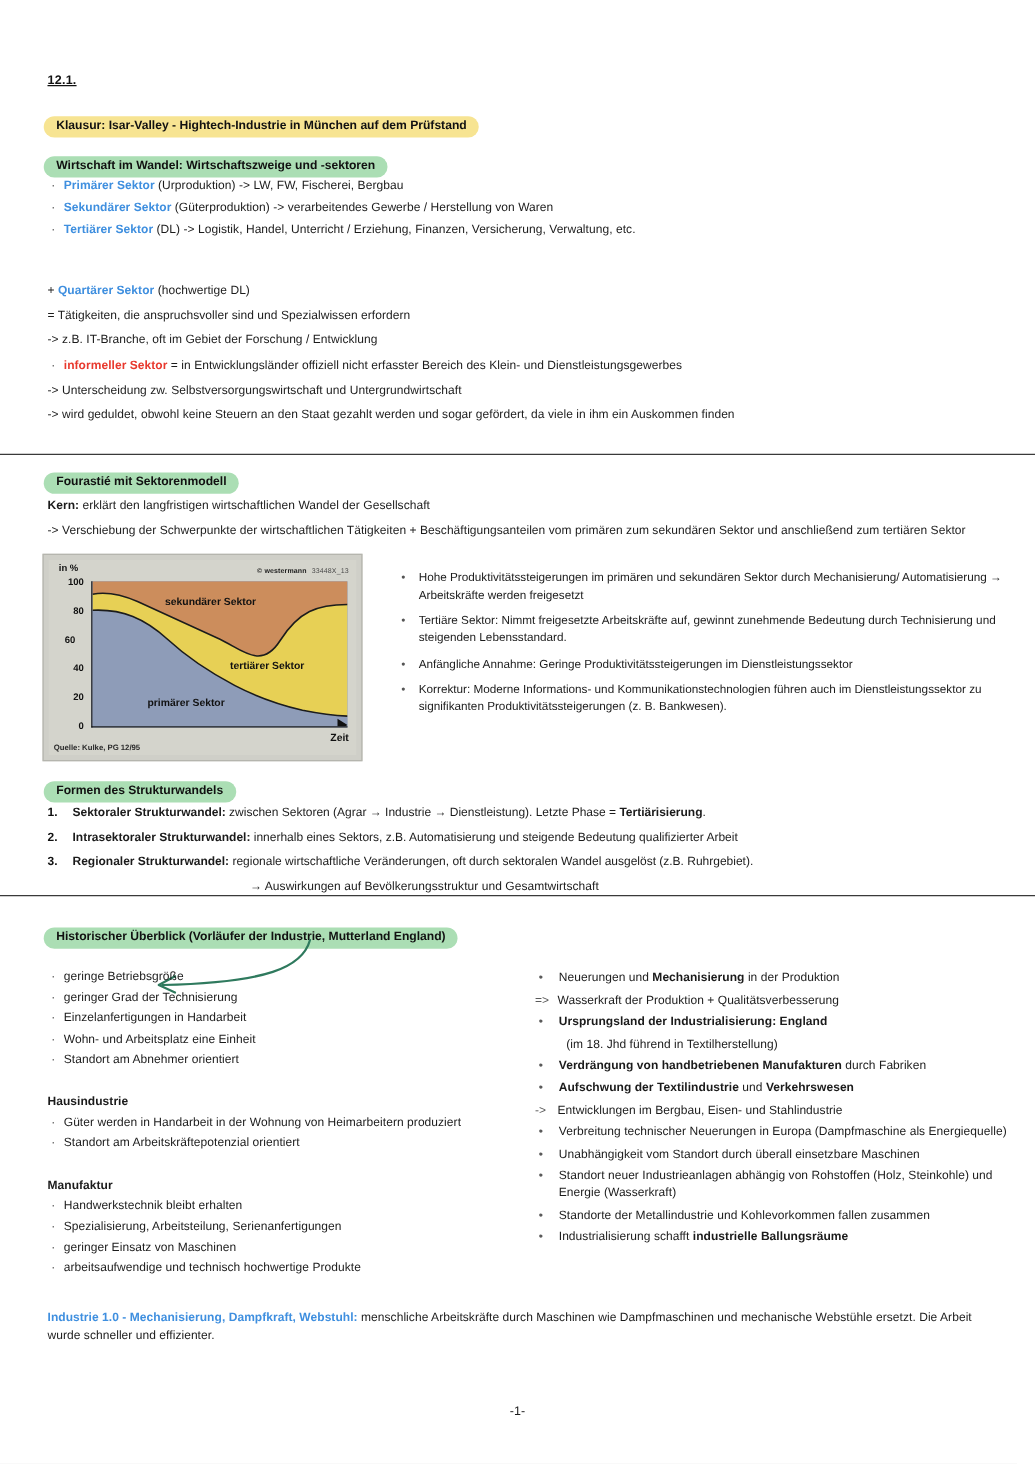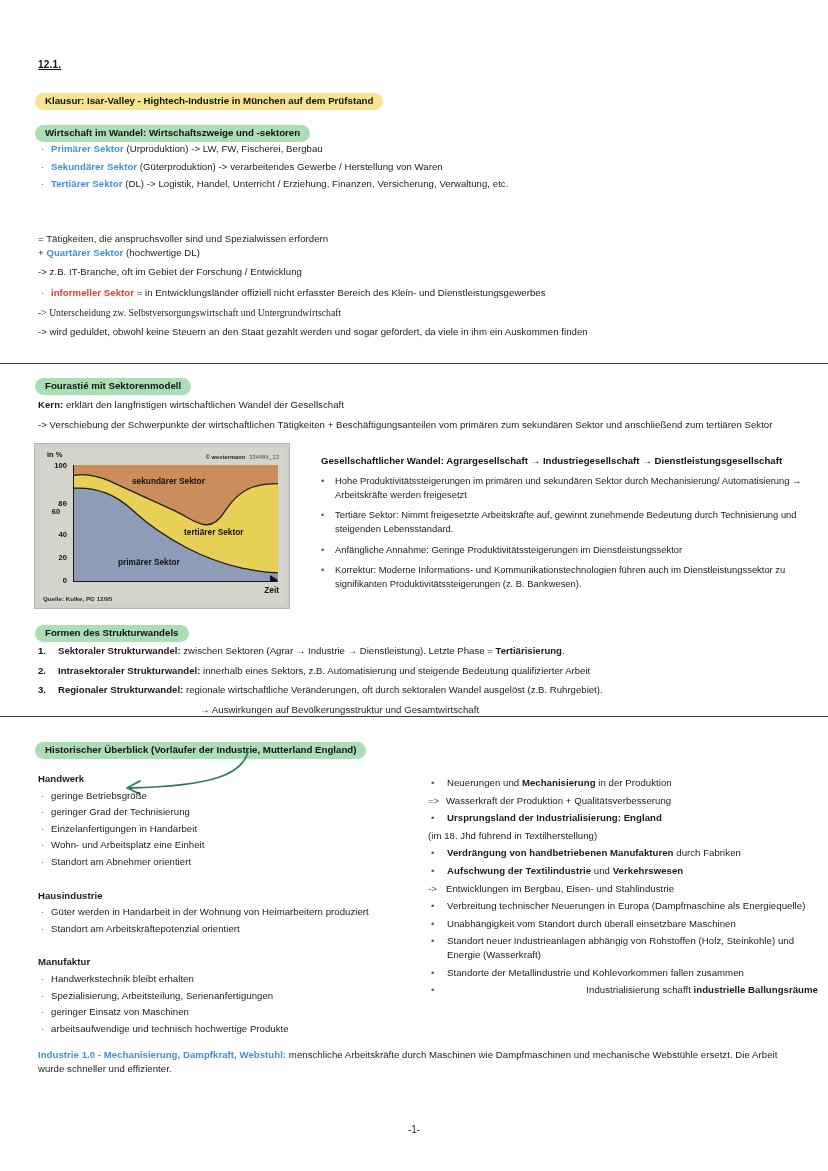--- a/index.html
+++ b/index.html
@@ -237,52 +237,52 @@
       <div class="bullet-dot">·</div>
       <div class="bullet-body txt"><span class="blue">Sekundärer Sektor</span><span> (Güterproduktion) -&gt; verarbeitendes Gewerbe / Herstellung von Waren</span></div>
     </div>
     <div class="bullet-row" style="margin-top:4px;">
       <div class="bullet-dot">·</div>
       <div class="bullet-body txt"><span class="blue">Tertiärer Sektor</span><span> (DL) -&gt; Logistik, Handel, Unterricht / Erziehung, Finanzen, Versicherung, Verwaltung, etc.</span></div>
     </div>
   </div>
 
   <div class="abs" style="left:38px; top:226px; width:700px;">
+    <div class="txt"><span>+ </span><span class="blue">Quartärer Sektor</span><span> (hochwertige DL)</span></div>
     <div class="txt" style="margin-top:6px;">= Tätigkeiten, die anspruchsvoller sind und Spezialwissen erfordern</div>
-    <div class="txt"><span>+ </span><span class="blue">Quartärer Sektor</span><span> (hochwertige DL)</span></div>
     <div class="txt" style="margin-top:6px;">-&gt; z.B. IT-Branche, oft im Gebiet der Forschung / Entwicklung</div>
   </div>
 
   <div class="abs" style="left:38px; top:286px; width:760px;">
     <div class="bullet-row">
       <div class="bullet-dot">·</div>
       <div class="bullet-body txt"><span class="red">informeller Sektor</span><span> = in Entwicklungsländer offiziell nicht erfasster Bereich des Klein- und Dienstleistungsgewerbes</span></div>
     </div>
-    <div class="txt" style="margin-top:6px;font-family:Liberation Serif, serif;">-&gt; Unterscheidung zw. Selbstversorgungswirtschaft und Untergrundwirtschaft</div>
+    <div class="txt" style="margin-top:6px;">-&gt; Unterscheidung zw. Selbstversorgungswirtschaft und Untergrundwirtschaft</div>
     <div class="txt" style="margin-top:6px;">-&gt; wird geduldet, obwohl keine Steuern an den Staat gezahlt werden und sogar gefördert, da viele in ihm ein Auskommen finden</div>
   </div>
 
   <div class="divider" style="top:363px;"></div>
 
   <div class="abs" style="left:35px; top:375px;">
     <span class="chip chip-green">Fourastié mit Sektorenmodell</span>
   </div>
 
   <div class="abs txt" style="left:38px; top:398px; width:770px;">
     <span class="b u">Kern:</span><span> erklärt den langfristigen wirtschaftlichen Wandel der Gesellschaft</span>
   </div>
   <div class="abs txt" style="left:38px; top:418px; width:780px;">-&gt; Verschiebung der Schwerpunkte der wirtschaftlichen Tätigkeiten + Beschäftigungsanteilen vom primären zum sekundären Sektor und anschließend zum tertiären Sektor</div>
 
   <div class="chartbox">
     <div class="chart-inner">
       <div class="axis-unit">in %</div>
       <div class="chart-credit"><span>© westermann</span><span class="code">33448X_13</span></div>
 
       <div class="ytick" style="left:6px; top:13px;">100</div>
-      <div class="ytick" style="left:6px; top:52px;font-family:Liberation Mono, monospace;">80</div>
+      <div class="ytick" style="left:6px; top:36px;">80</div>
       <div class="ytick" style="left:6px; top:59px;text-align:center;">60</div>
       <div class="ytick" style="left:6px; top:82px;">40</div>
       <div class="ytick" style="left:6px; top:105px;">20</div>
       <div class="ytick" style="left:6px; top:128px;">0</div>
 
       <div class="chart-plot">
         <svg class="chart-svg" width="204" height="116" viewBox="0 0 204 116">
 
           <path d="M0,0 L204,0 L204,18.6 C180,18.6 165,24 150,47.6 C135,71 120,55 102,46.4 C84,38 60,27 36,16.2 C24,11 12,8 0,10.4 Z" fill="#cc8d5c"></path>
 
@@ -299,21 +299,20 @@
         <div class="chart-lbl" style="left:110px; top:62px;">tertiärer Sektor</div>
         <div class="chart-lbl" style="left:44px; top:92px;">primärer Sektor</div>
       </div>
 
       <div class="chart-zeit">Zeit</div>
       <div class="chart-src">Quelle: Kulke, PG 12/95</div>
     </div>
   </div>
 
   <div class="rightcol">
-    <div class="rc-head">Gesellschaftlicher Wandel: Agrargesellschaft → Industriegesellschaft → Dienstleistungsgesellschaft</div>
     <div class="rc-item">
       <div class="rc-dot">•</div>
       <div class="rc-body">Hohe Produktivitätssteigerungen im primären und sekundären Sektor durch Mechanisierung/ Automatisierung → Arbeitskräfte werden freigesetzt</div>
     </div>
     <div class="rc-item">
       <div class="rc-dot">•</div>
       <div class="rc-body">Tertiäre Sektor: Nimmt freigesetzte Arbeitskräfte auf, gewinnt zunehmende Bedeutung durch Technisierung und steigenden Lebensstandard.</div>
     </div>
     <div class="rc-item">
       <div class="rc-dot">•</div>
@@ -352,21 +351,20 @@
   </div>
 
   <svg class="arrow-svg" width="180" height="48" viewBox="0 0 180 48">
     <path d="M174,4 C168,26 140,38 56,40" fill="none" stroke="#2f7a5e" stroke-width="1.8" stroke-linecap="round"></path>
     <polyline points="66,33 53,40 66,46" fill="none" stroke="#2f7a5e" stroke-width="1.8" stroke-linecap="round" stroke-linejoin="round"></polyline>
   </svg>
 
   <div class="abs" style="left:38px; top:772px; width:380px;">
 
     <div>
-      <div class="txt b">Handwerk</div>
       <div style="margin-top:3px;">
         <div class="bullet-row">
             <div class="bullet-dot">·</div>
             <div class="bullet-body txt">geringe Betriebsgröße</div>
           </div>
         <div class="bullet-row" style="margin-top:3px;">
             <div class="bullet-dot">·</div>
             <div class="bullet-body txt">geringer Grad der Technisierung</div>
           </div>
         <div class="bullet-row" style="margin-top:3px;">
@@ -429,21 +427,21 @@
         <div class="bullet-body txt" style="padding-left:6px;"><span>Neuerungen und </span><span class="b">Mechanisierung</span><span> in der Produktion</span></div>
       </div>
       <div class="bullet-row" style="margin-top:4px;">
         <div class="bullet-dot" style="width:18px;flex:0 0 18px;padding-left:0;">=&gt;</div>
         <div class="bullet-body txt">Wasserkraft der Produktion + Qualitätsverbesserung</div>
       </div>
       <div class="bullet-row" style="margin-top:4px;">
         <div class="bullet-dot">•</div>
         <div class="bullet-body txt" style="padding-left:6px;"><span class="b">Ursprungsland der Industrialisierung: England</span></div>
       </div>
-      <div class="txt" style="margin-top:4px;">(im 18. Jhd führend in Textilherstellung)</div>
+      <div class="txt" style="margin-left:25px; margin-top:4px;">(im 18. Jhd führend in Textilherstellung)</div>
       <div class="bullet-row" style="margin-top:4px;">
         <div class="bullet-dot">•</div>
         <div class="bullet-body txt" style="padding-left:6px;"><span class="b">Verdrängung von handbetriebenen Manufakturen</span><span> durch Fabriken</span></div>
       </div>
       <div class="bullet-row" style="margin-top:4px;">
         <div class="bullet-dot">•</div>
         <div class="bullet-body txt" style="padding-left:6px;"><span class="b">Aufschwung der Textilindustrie</span><span> und </span><span class="b">Verkehrswesen</span></div>
       </div>
       <div class="bullet-row" style="margin-top:4px;">
         <div class="bullet-dot" style="width:18px;flex:0 0 18px;padding-left:0;">-&gt;</div>
@@ -460,21 +458,21 @@
       <div class="bullet-row" style="margin-top:4px;">
         <div class="bullet-dot">•</div>
         <div class="bullet-body txt" style="padding-left:6px;">Standort neuer Industrieanlagen abhängig von Rohstoffen (Holz, Steinkohle) und Energie (Wasserkraft)</div>
       </div>
       <div class="bullet-row" style="margin-top:4px;">
         <div class="bullet-dot">•</div>
         <div class="bullet-body txt" style="padding-left:6px;">Standorte der Metallindustrie und Kohlevorkommen fallen zusammen</div>
       </div>
       <div class="bullet-row" style="margin-top:4px;">
         <div class="bullet-dot">•</div>
-        <div class="bullet-body txt" style="padding-left:6px;text-align:right;"><span>Industrialisierung schafft </span><span class="b">industrielle Ballungsräume</span></div>
+        <div class="bullet-body txt" style="padding-left:6px;"><span>Industrialisierung schafft </span><span class="b">industrielle Ballungsräume</span></div>
       </div>
     </div>
   </div>
 
   <div class="abs txt" style="left:38px; top:1048px; width:760px;">
     <span class="blue">Industrie 1.0 - Mechanisierung, Dampfkraft, Webstuhl:</span><span> menschliche Arbeitskräfte durch Maschinen wie Dampfmaschinen und mechanische Webstühle ersetzt. Die Arbeit wurde schneller und effizienter.</span>
   </div>
 
   <div class="pagefoot">-1-</div>
 

